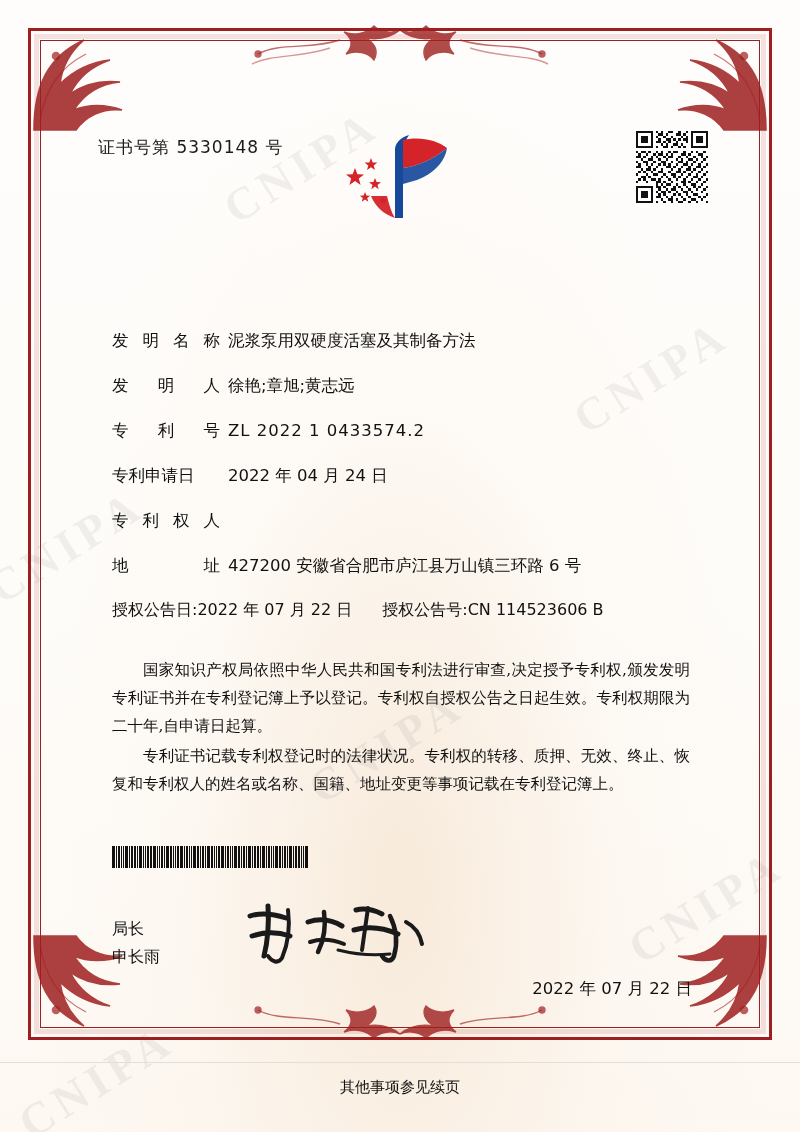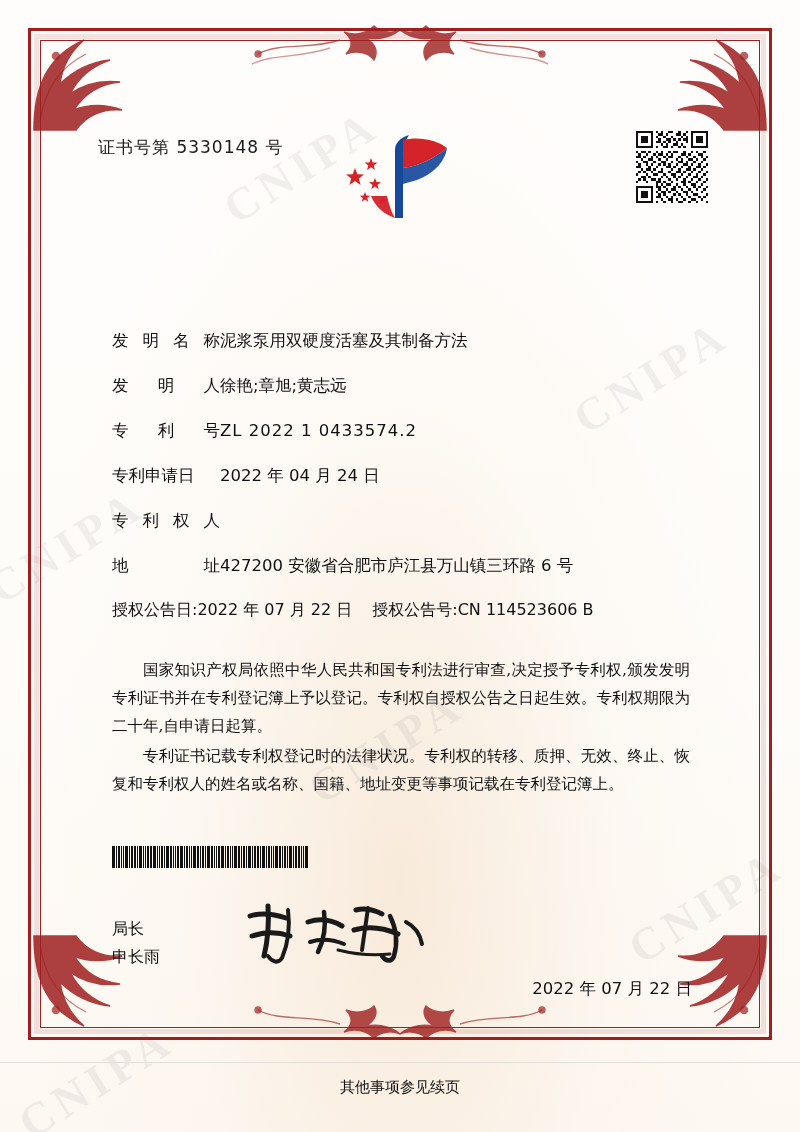--- a/index.html
+++ b/index.html
@@ -152,32 +152,32 @@
     display: inline-block;
     width: 108px;
     text-align: justify;
     text-align-last: justify;
   }
   .field-label.plain {
     display: inline-block;
     width: 108px;
   }
   .field-value {
-    margin-left: 0;
+    margin-left: 8px;
     font-family: "DejaVu Sans", sans-serif;
   }
   .field-value.mono-ish { letter-spacing: 1px; }
 
   .row-pub {
     display: flex;
     align-items: flex-end;
     font-size: 16px;
     color: #111;
   }
-  .row-pub .seg2 { margin-left: 20px; }
+  .row-pub .seg2 { margin-left: 30px; }
 
   
   .paras {
     position: absolute;
     left: 112px;
     top: 656px;
     width: 578px;
     font-family: "DejaVu Serif", "Liberation Serif", serif;
     font-size: 15.5px;
     line-height: 28px;

